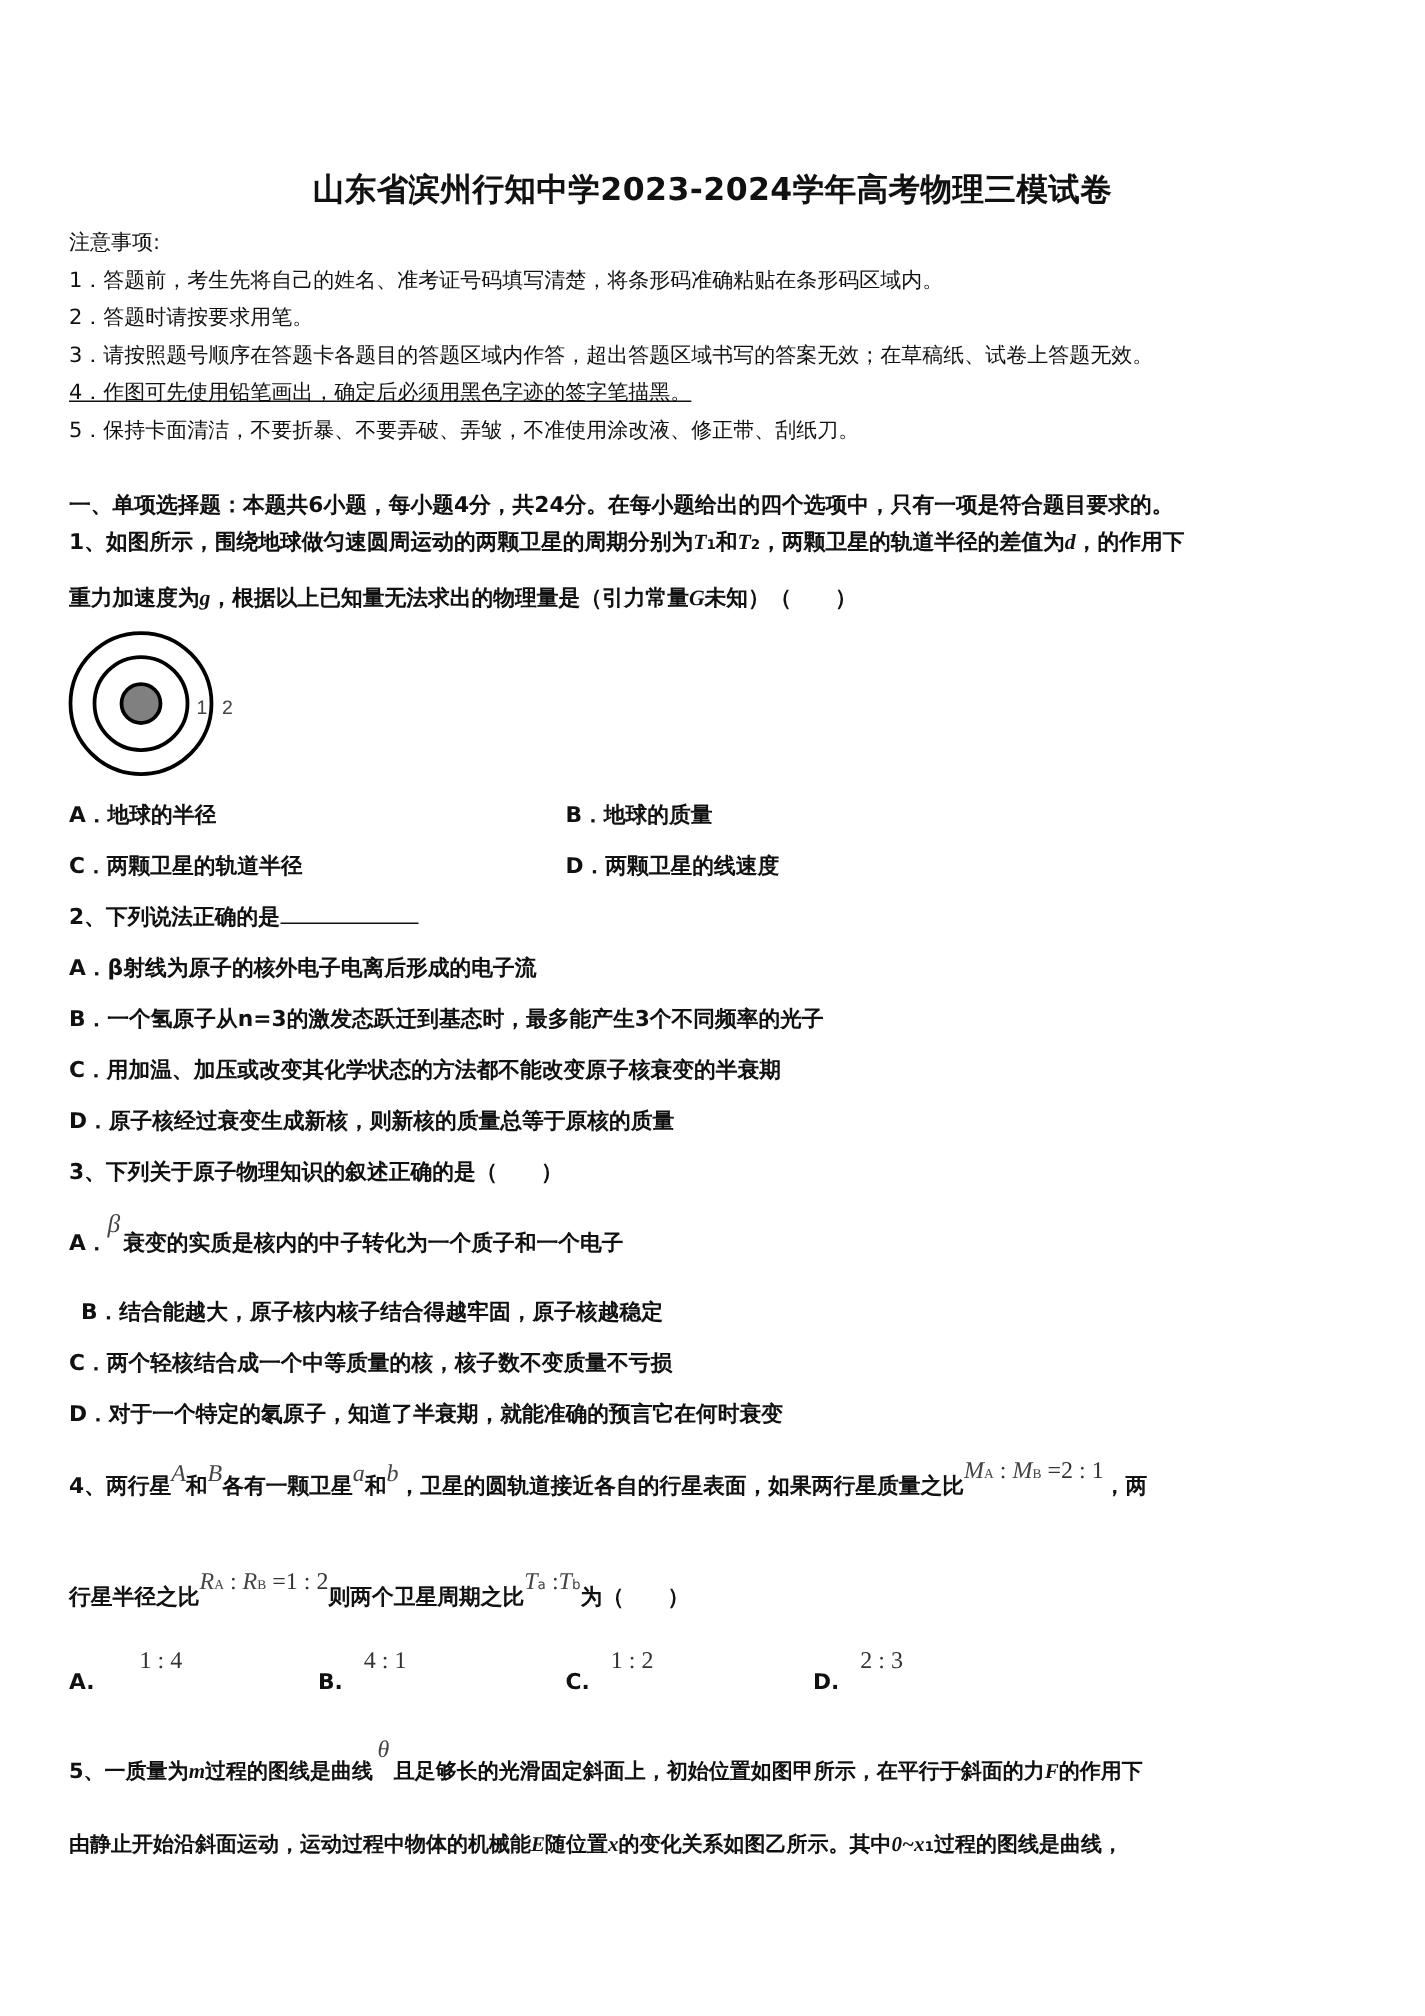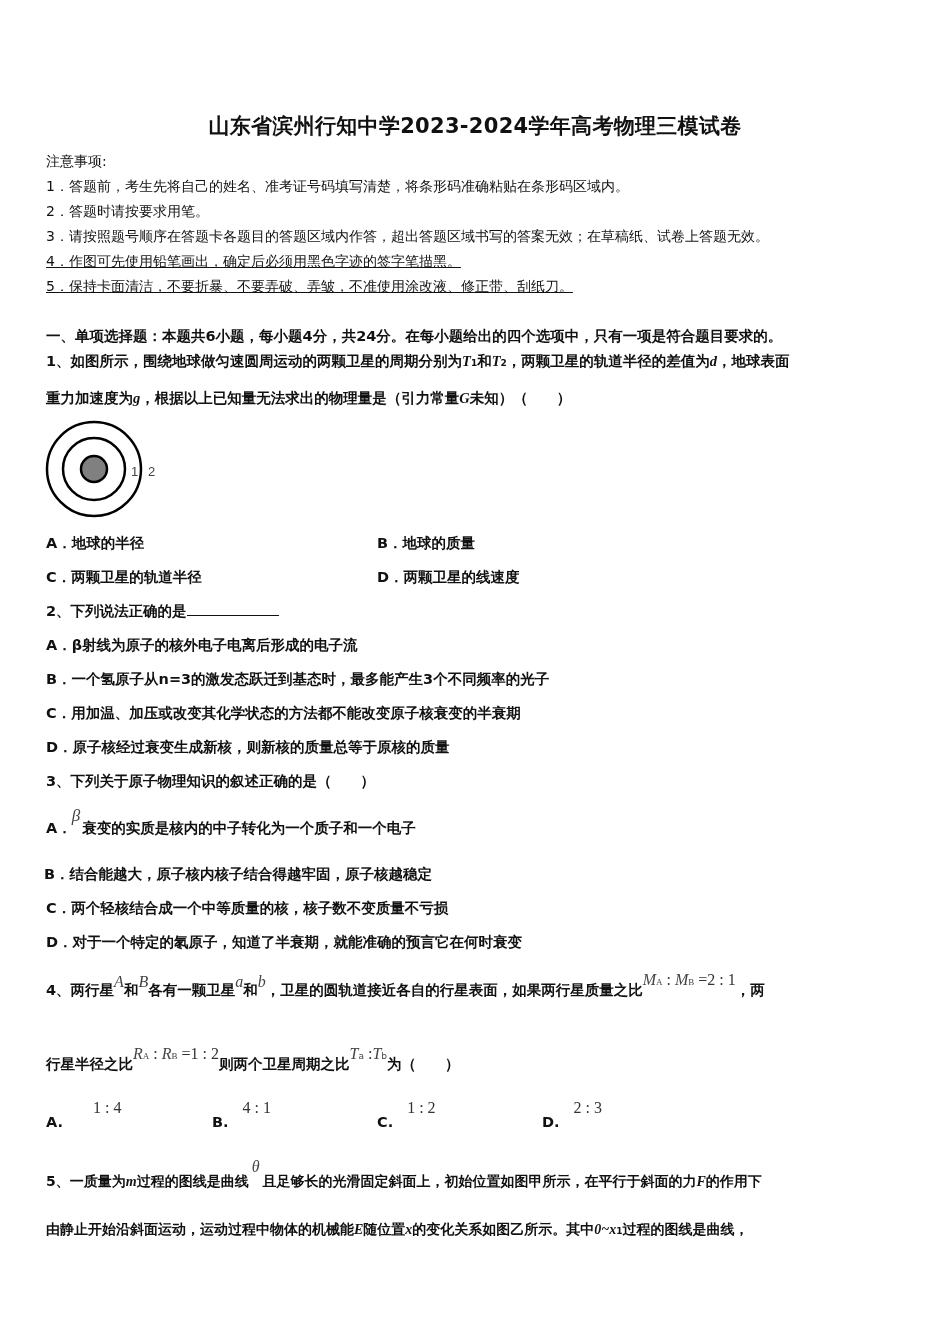--- a/index.html
+++ b/index.html
@@ -26,26 +26,26 @@
 </head>
 <body>
 
 <div class="abs title">山东省滨州行知中学2023-2024学年高考物理三模试卷</div>
 
 <div class="abs note" style="top:153px;">注意事项:</div>
 <div class="abs note" style="top:178px;">1．答题前，考生先将自己的姓名、准考证号码填写清楚，将条形码准确粘贴在条形码区域内。</div>
 <div class="abs note" style="top:203px;">2．答题时请按要求用笔。</div>
 <div class="abs note" style="top:228px;">3．请按照题号顺序在答题卡各题目的答题区域内作答，超出答题区域书写的答案无效；在草稿纸、试卷上答题无效。</div>
 <div class="abs note" style="top:253px;text-decoration:underline;">4．作图可先使用铅笔画出，确定后必须用黑色字迹的签字笔描黑。</div>
-<div class="abs note" style="top:278px;text-decoration:underline;">5．保持卡面清洁，不要折暴、不要弄破、弄皱，不准使用涂改液、修正带、刮纸刀。</div>
+<div class="abs note" style="top:278px;">5．保持卡面清洁，不要折暴、不要弄破、弄皱，不准使用涂改液、修正带、刮纸刀。</div>
 
 <div class="abs txt" style="left:46px; top:327px;">一、单项选择题：本题共6小题，每小题4分，共24分。在每小题给出的四个选项中，只有一项是符合题目要求的。</div>
 
 <div class="abs txt" style="left:46px; top:352px;">
-  <span>1、如图所示，围绕地球做匀速圆周运动的两颗卫星的周期分别为</span><span class="ital">T</span><span class="sub">1</span><span>和</span><span class="ital">T</span><span class="sub">2</span><span>，两颗卫星的轨道半径的差值为</span><span class="ital">d</span><span>，地球表面</span>
+  <span>1、如图所示，围绕地球做匀速圆周运动的两颗卫星的周期分别为</span><span class="ital">T</span><span class="sub">1</span><span>和</span><span class="ital">T</span><span class="sub">2</span><span>，两颗卫星的轨道半径的差值为</span><span class="ital">d</span><span>，的作用下</span>
 </div>
 <div class="abs txt" style="left:46px; top:389px;">
   <span>重力加速度为</span><span class="ital">g</span><span>，根据以上已知量无法求出的物理量是（引力常量</span><span class="ital">G</span><span>未知）（　　）</span>
 </div>
 
 <div class="abs" style="left:44px; top:420px; width:110px; height:100px;">
   <svg width="110" height="100" viewBox="0 0 110 100">
     <circle cx="50" cy="49" r="47" fill="none" stroke="#000" stroke-width="2.5"></circle>
     <circle cx="50" cy="49" r="31" fill="none" stroke="#000" stroke-width="2.5"></circle>
     <circle cx="50" cy="49" r="13" fill="#808080" stroke="#000" stroke-width="2.5"></circle>
@@ -62,21 +62,21 @@
 <div class="abs txt" style="left:46px; top:602px;"><span>2、下列说法正确的是</span><span class="blank"></span></div>
 <div class="abs opt" style="left:46px; top:636px;"><span>A．</span><span>β射线为原子的核外电子电离后形成的电子流</span></div>
 <div class="abs opt" style="left:46px; top:670px;"><span>B．</span><span>一个氢原子从n=3的激发态跃迁到基态时，最多能产生3个不同频率的光子</span></div>
 <div class="abs opt" style="left:46px; top:704px;"><span>C．</span><span>用加温、加压或改变其化学状态的方法都不能改变原子核衰变的半衰期</span></div>
 <div class="abs opt" style="left:46px; top:738px;"><span>D．</span><span>原子核经过衰变生成新核，则新核的质量总等于原核的质量</span></div>
 
 <div class="abs txt" style="left:46px; top:772px;">3、下列关于原子物理知识的叙述正确的是（　　）</div>
 <div class="abs opt" style="left:46px; top:818px;">
   <span>A．</span><span class="math" style="position:relative; top:-12px; font-size:17px; margin-right:2px;">β</span><span>衰变的实质是核内的中子转化为一个质子和一个电子</span>
 </div>
-<div class="abs opt" style="left:44px; top:865px;"><span>B．</span><span>结合能越大，原子核内核子结合得越牢固，原子核越稳定</span></div>
+<div class="abs opt" style="left:54px; top:865px;"><span>B．</span><span>结合能越大，原子核内核子结合得越牢固，原子核越稳定</span></div>
 <div class="abs opt" style="left:46px; top:899px;"><span>C．</span><span>两个轻核结合成一个中等质量的核，核子数不变质量不亏损</span></div>
 <div class="abs opt" style="left:46px; top:933px;"><span>D．</span><span>对于一个特定的氡原子，知道了半衰期，就能准确的预言它在何时衰变</span></div>
 
 <div class="abs txt" style="left:46px; top:981px;">
   <span>4、两行星</span><span class="math" style="position:relative; top:-8px; font-size:16px;">A</span><span>和</span><span class="math" style="position:relative; top:-8px; font-size:16px;">B</span><span>各有一颗卫星</span><span class="math" style="position:relative; top:-8px; font-size:16px;">a</span><span>和</span><span class="math" style="position:relative; top:-8px; font-size:16px;">b</span><span>，卫星的圆轨道接近各自的行星表面，如果两行星质量之比</span><span style="position:relative; top:-10px; font-weight:normal;"><span class="math" style="font-size:16px;">M</span><span class="math sub">A</span><span class="mathn"> : </span><span class="math" style="font-size:16px;">M</span><span class="math sub">B</span><span class="mathn"> =2 : 1</span></span><span>，两</span>
 </div>
 <div class="abs txt" style="left:46px; top:1055px;">
   <span>行星半径之比</span><span style="position:relative; top:-10px; font-weight:normal;"><span class="math" style="font-size:16px;">R</span><span class="math sub">A</span><span class="mathn"> : </span><span class="math" style="font-size:16px;">R</span><span class="math sub">B</span><span class="mathn"> =1 : 2</span></span><span>则两个卫星周期之比</span><span style="position:relative; top:-10px; font-weight:normal;"><span class="math" style="font-size:16px;">T</span><span class="sub" style="color:#444;">a</span><span class="mathn"> :</span><span class="math" style="font-size:16px;">T</span><span class="sub" style="color:#444;">b</span></span><span>为（　　）</span>
 </div>
 

